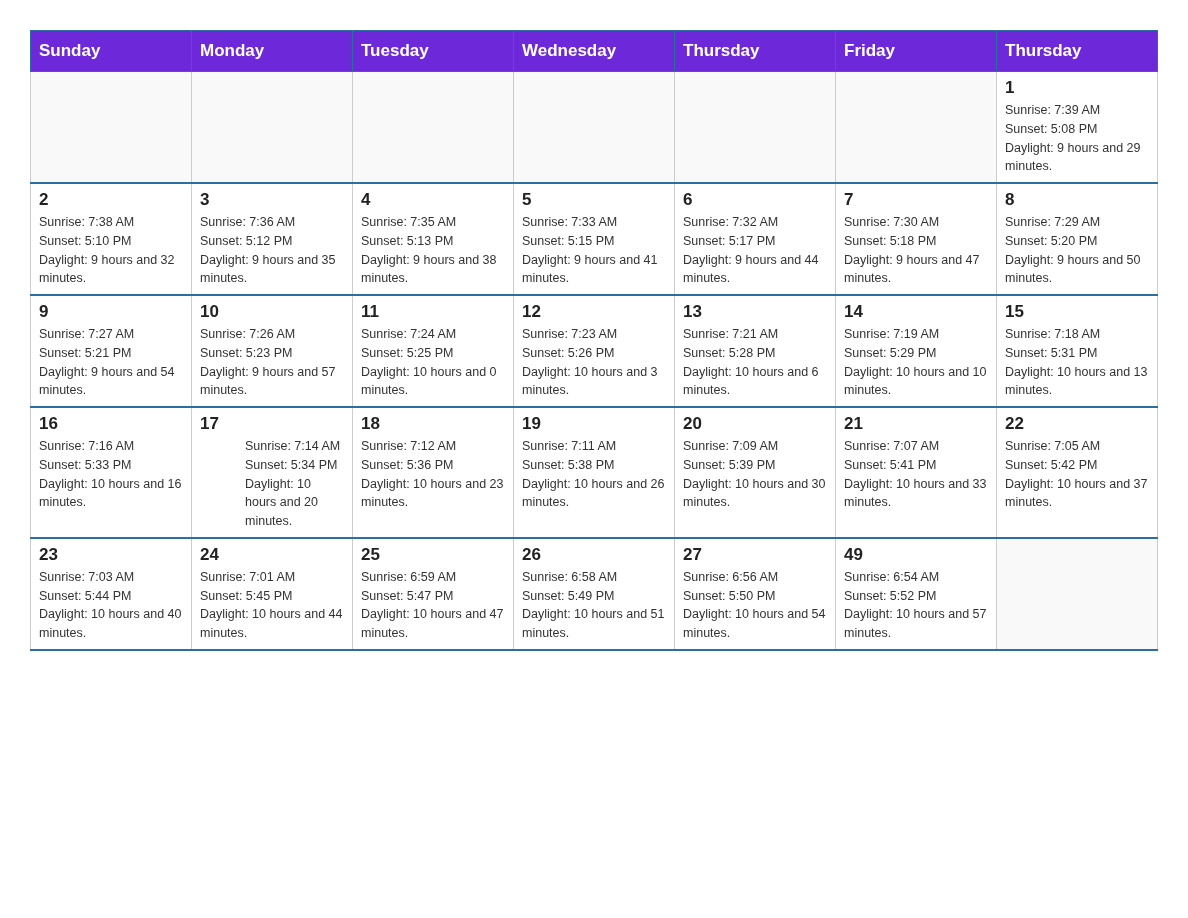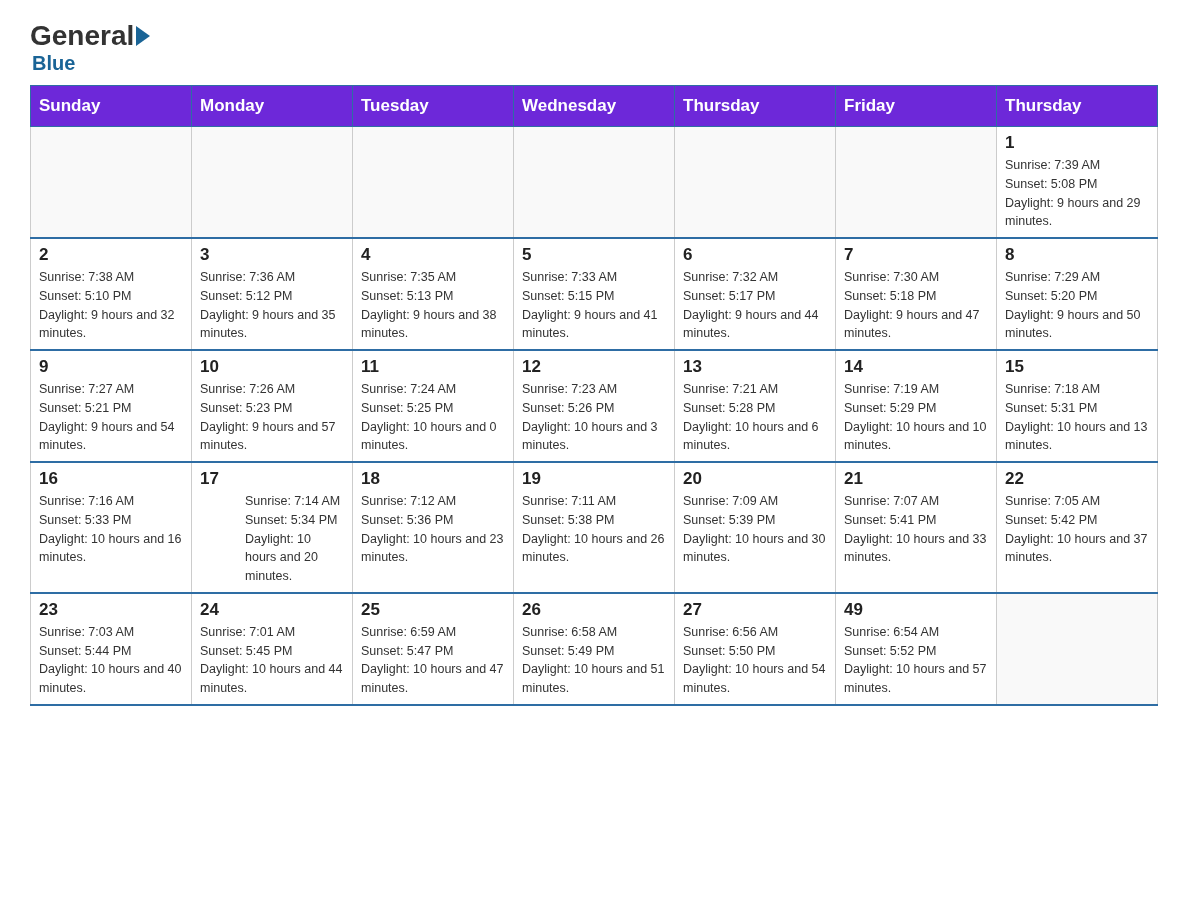--- a/index.html
+++ b/index.html
@@ -78,29 +78,20 @@
       font-size: 12.5px;
       color: #333;
       line-height: 1.5;
     }
     .empty-cell { background: #f9f9f9; }
   </style>
 </head>
 <body>
 
 <div class="header">
-  <div class="logo">
-    <div class="logo-text">
-      <span class="logo-general">General</span>
-      <span class="logo-arrow"></span>
-    </div>
-    <div>
-      <span class="logo-subtitle">Blue</span>
-    </div>
-  </div>
   <div class="title-section">
   </div>
 </div>
 
 <table class="calendar">
   <thead>
     <tr>
 
     <th>Sunday</th>
         <th>Monday</th>

